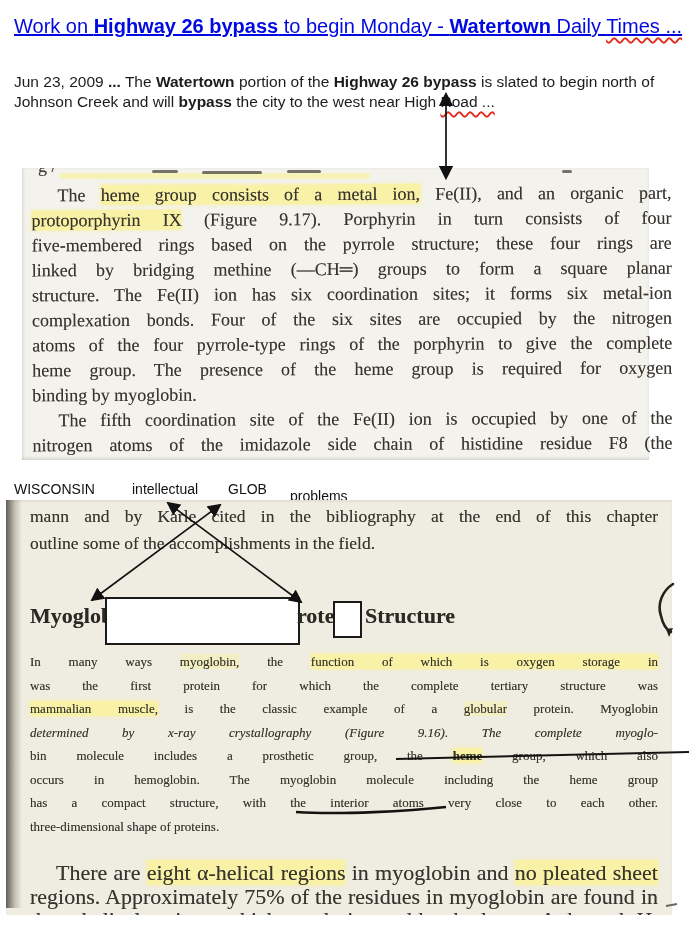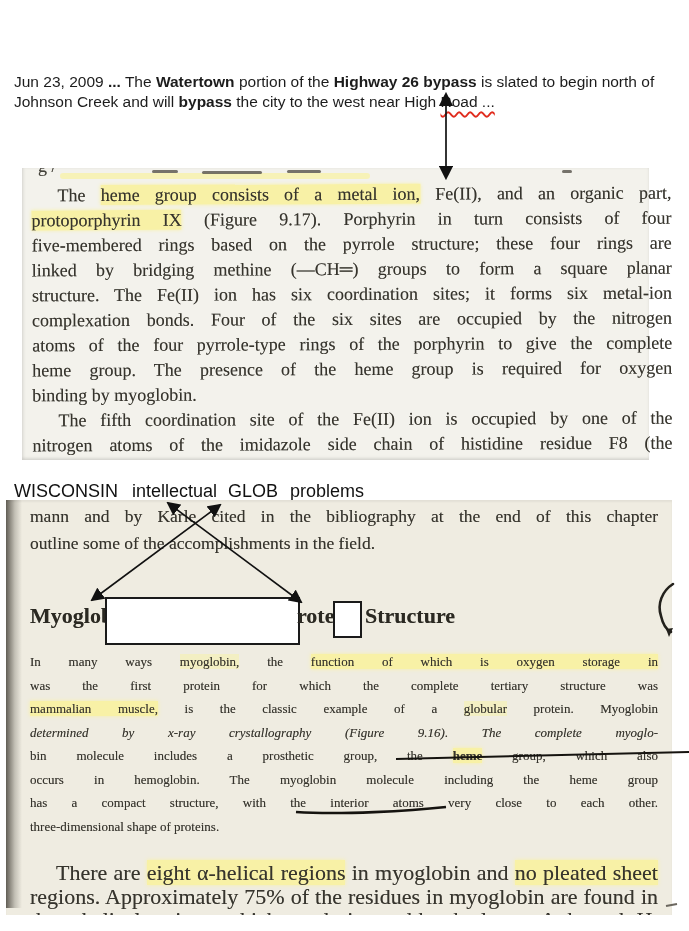--- a/index.html
+++ b/index.html
@@ -6,22 +6,22 @@
   .page{position:relative;width:689px;height:931px;background:#fff;overflow:hidden;
         font-family:"Liberation Sans",sans-serif;}
   .b{font-weight:bold;}
   .i{font-style:italic;}
   .hl{background:var(--hl);box-shadow:0 0 4px var(--hl);}
   .hl2{background:var(--hl2);}
   .spell{text-decoration:underline wavy var(--wavy-red);text-decoration-thickness:1.5px;text-underline-offset:4px;}
   .headline{position:absolute;left:14px;top:15px;font-size:20px;color:var(--link-blue);
             text-decoration:underline;white-space:nowrap;cursor:pointer;}
   .snippet{position:absolute;left:14px;top:72px;width:658px;font-size:15.5px;line-height:20px;color:#1c1c1c;}
-  .labels span{position:absolute;top:481px;font-size:18px;color:#111;white-space:nowrap;}
-  .lab0{left:14px;} .lab1{left:132px;} .lab2{left:228px;} .lab3{left:290px;}
+  .labels span{position:absolute;top:481px;font-size:14px;color:#111;white-space:nowrap;}
+  .lab0{left:14px;} .lab1{left:132px;} .lab2{left:228px;} .lab3{left:290px;margin-top:7px;}
 
   .scan{position:absolute;color:var(--ink);font-family:"Liberation Serif",serif;
         text-shadow:0 0 .5px rgba(40,38,30,.45);}
   .scan1{left:22px;top:168px;width:627px;height:292px;background:var(--scan1-bg);
          box-shadow:inset 0 -2px 3px rgba(0,0,0,.10), inset 2px 0 3px rgba(0,0,0,.06);}
   .scan2{left:6px;top:500px;width:666px;height:415px;background:var(--scan2-bg);overflow:hidden;
          box-shadow:inset 0 2px 2px rgba(0,0,0,.05);}
   .scan2:before{content:"";position:absolute;left:0;top:0;width:16px;height:408px;
          background:linear-gradient(90deg,rgba(62,58,50,.8),rgba(62,58,50,.25) 55%,rgba(62,58,50,0));}
   .jline{text-align:justify;text-align-last:justify;white-space:normal;}
@@ -41,20 +41,21 @@
   .redact.small{left:327px;top:4px;width:25px;height:33px;}
   .s2p1{position:absolute;left:24px;top:150px;width:628px;font-size:13px;line-height:23.5px;}
   .s2p2{position:absolute;left:24px;top:361px;width:628px;font-size:22px;line-height:23.5px;}
   .overlay{position:absolute;left:0;top:0;width:689px;height:931px;pointer-events:none;z-index:9;}
 </style>
 </head>
 <body>
 
 <div class="page">
 
+  <a class="headline"><span class="">Work on </span><span class="b">Highway 26 bypass</span><span class=""> to begin Monday - </span><span class="b">Watertown</span><span class=""> Daily </span><span class="spell">Times ...</span></a>
 
   <div class="snippet"><span class="">Jun 23, 2009 </span><span class="b">...</span><span class=""> The </span><span class="b">Watertown</span><span class=""> portion of the </span><span class="b">Highway 26 bypass</span><span class=""> is slated to begin north of Johnson Creek and will </span><span class="b">bypass</span><span class=""> the city to the west near High </span><span class="spell">Road ...</span></div>
 
   <div class="scan scan1">
     <div class="s1partial">
       <div class="smear"></div>
       <span class="frag">g /</span>
       <div class="mark" style="left:120px;width:26px;"></div>
       <div class="mark" style="left:170px;width:60px;top:3px;"></div>
       <div class="mark" style="left:255px;width:34px;"></div>

